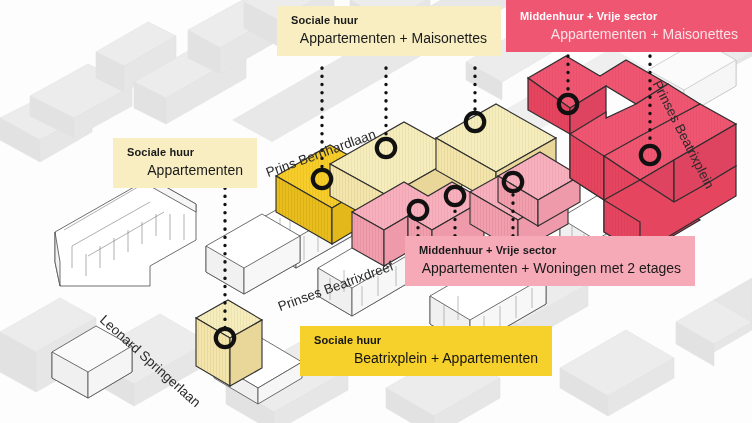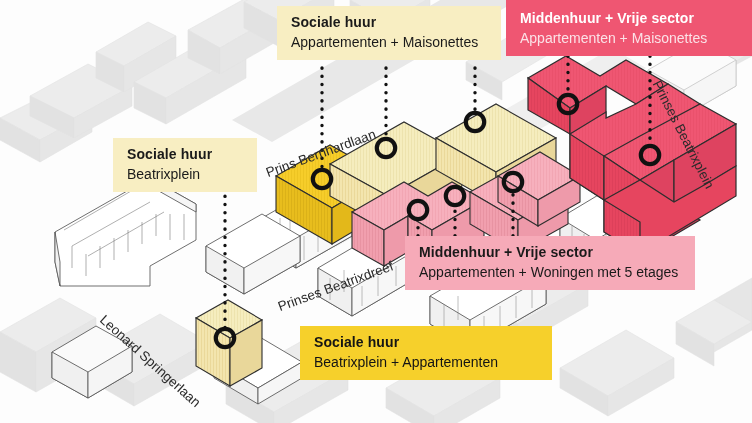--- a/index.html
+++ b/index.html
@@ -15,30 +15,31 @@
   
   .callout{
     position:absolute;
     box-sizing:border-box;
     padding:8px 14px 10px 14px;
     line-height:1.18;
     z-index:30;
   }
   .callout .title{
     font-weight:bold;
-    font-size:14px;
+    font-size:11px;
     letter-spacing:.1px;
     display:block;
     margin-bottom:3px;
     white-space:nowrap;
   }
   .callout .sub{
     font-size:14px;
     display:block;
     white-space:nowrap;
+    text-align:right;
   }
   .c-cream{background:#f8eec2;color:#1a1a1a;}
   .c-gold{background:#f6d02b;color:#141414;}
   .c-pinkdark{background:#ef5672;color:#ffffff;}
   .c-pinkdark .sub{color:#fbe2e7;}
   .c-pinklight{background:#f6aab8;color:#1a1a1a;}
 
   #lbl-soc-app-maison{left:277px;top:6px;width:224px;}
   #lbl-mid-app-maison{left:506px;top:0px;width:246px;padding-top:10px;}
   #lbl-soc-app{left:113px;top:138px;width:144px;}
@@ -365,26 +366,26 @@
     <span class="sub">Appartementen + Maisonettes</span>
   </div>
 
   <div class="callout c-pinkdark" id="lbl-mid-app-maison">
     <span class="title">Middenhuur + Vrije sector</span>
     <span class="sub">Appartementen + Maisonettes</span>
   </div>
 
   <div class="callout c-cream" id="lbl-soc-app">
     <span class="title">Sociale huur</span>
-    <span class="sub">Beatrixplein</span>
+    <span class="sub">Appartementen</span>
   </div>
 
   <div class="callout c-pinklight" id="lbl-mid-app-won">
     <span class="title">Middenhuur + Vrije sector</span>
-    <span class="sub">Appartementen + Woningen met 5 etages</span>
+    <span class="sub">Appartementen + Woningen met 2 etages</span>
   </div>
 
   <div class="callout c-gold" id="lbl-soc-zorg">
     <span class="title">Sociale huur</span>
     <span class="sub">Beatrixplein + Appartementen</span>
   </div>
 
 </div>
 
 </body></html>

